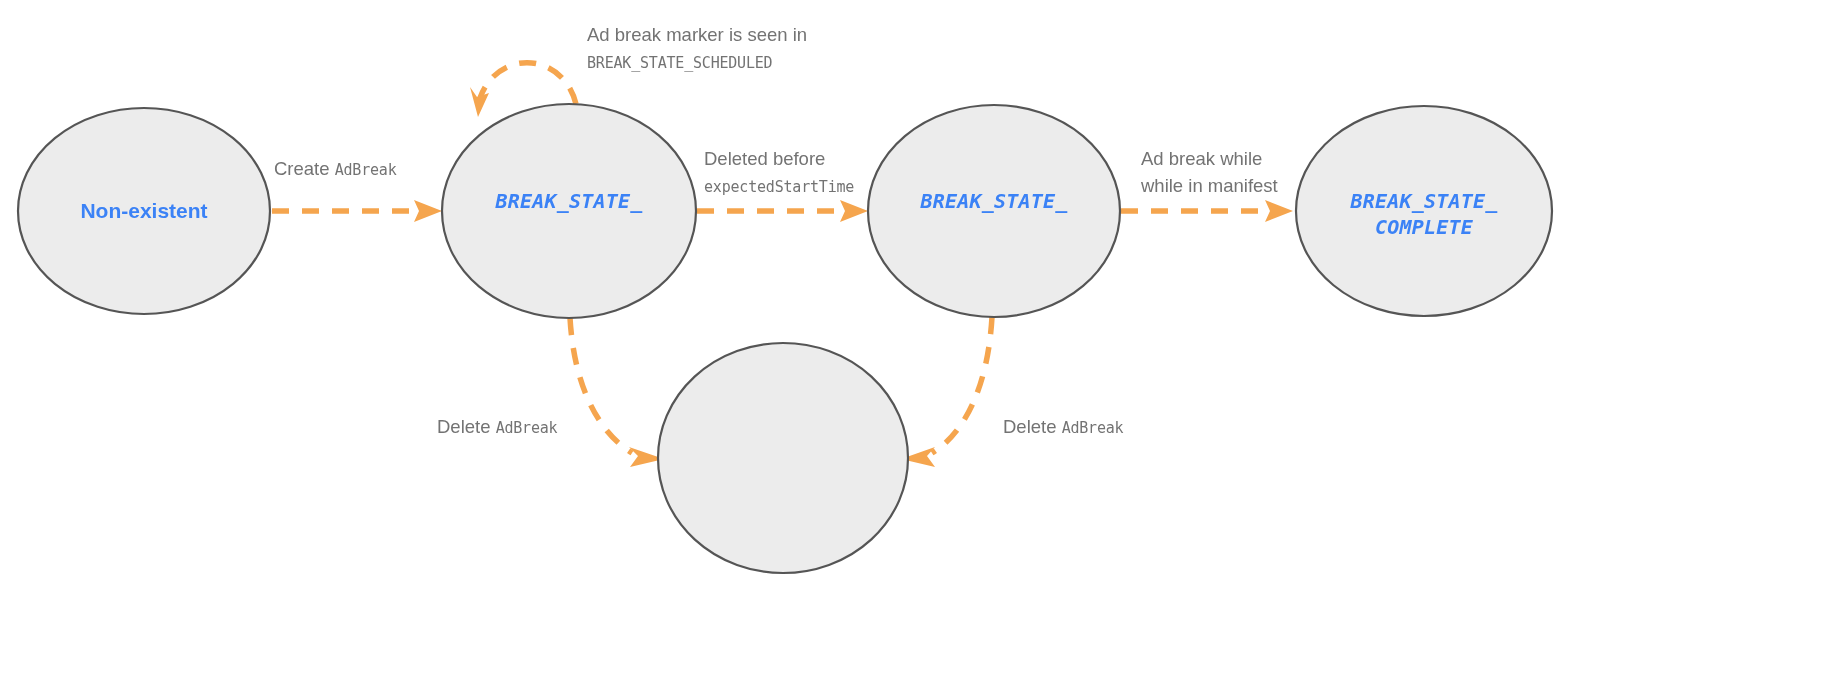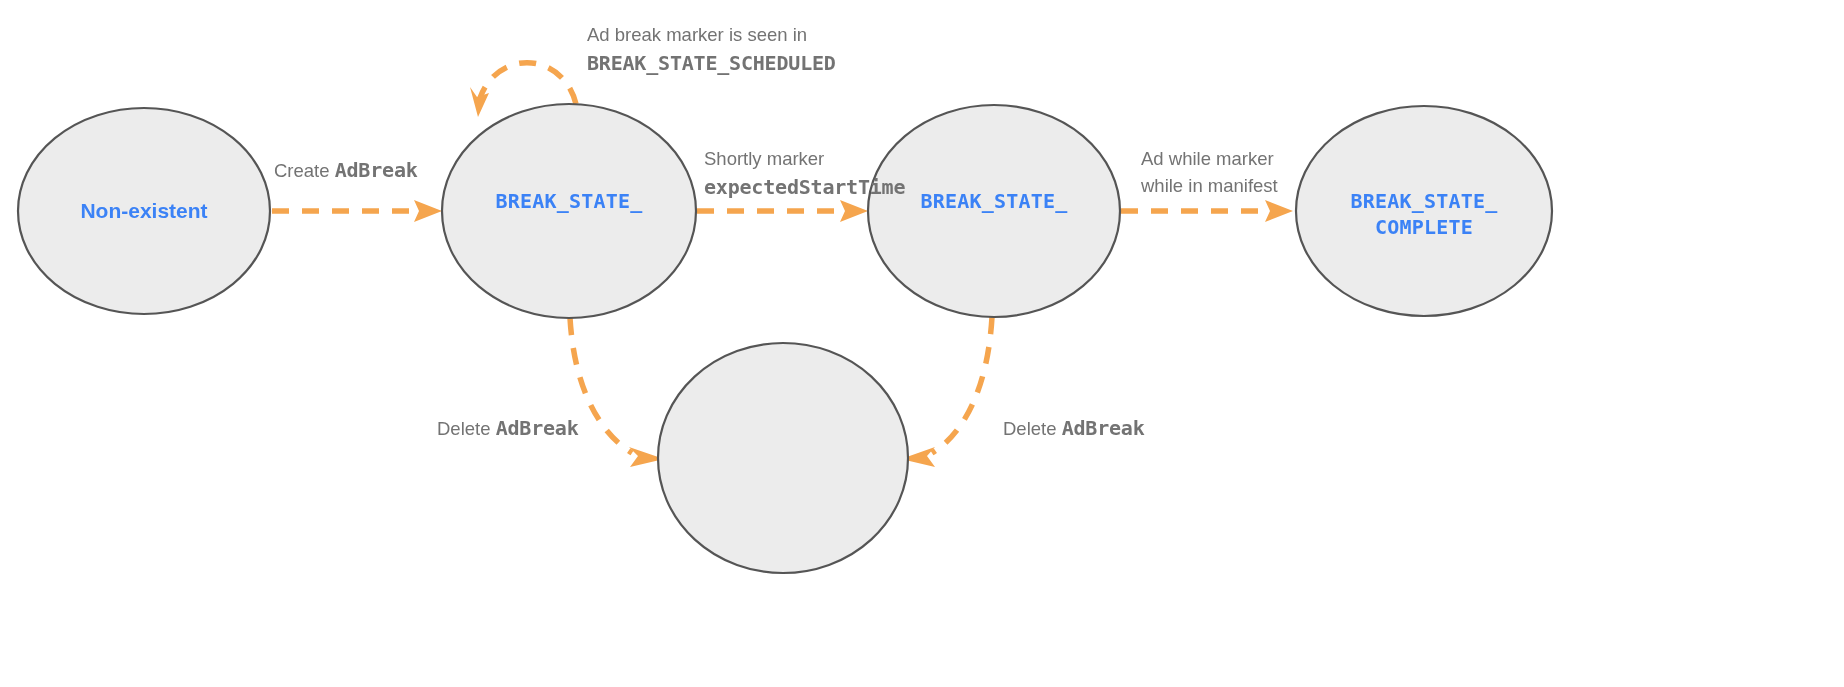--- a/index.html
+++ b/index.html
@@ -47,20 +47,21 @@
     text-align: center;
     pointer-events: none;
     color: #3b82f6;
     line-height: 1.28;
   }
   .node-label.mono {
     font-family: "DejaVu Sans Mono", "Liberation Mono", monospace;
     font-weight: 700;
     font-size: 20px;
     letter-spacing: 0.2px;
+    font-style: italic;
   }
   .node-label.sans {
     font-family: "Liberation Sans", sans-serif;
     font-weight: 700;
     font-size: 21px;
   }
   .node-label .ln {
     display: block;
     white-space: pre;
   }
@@ -69,23 +70,22 @@
     color: #737373;
     font-family: "Liberation Sans", sans-serif;
     font-size: 18.5px;
     font-weight: 400;
     line-height: 1.45;
     white-space: pre;
     pointer-events: none;
   }
   .edge-label .code {
     font-family: "DejaVu Sans Mono", "Liberation Mono", monospace;
-    font-size: 20px;
+    font-size: 15px;
     letter-spacing: -0.2px;
-    font-weight: bold;
   }
   .edge-label .ln {
     display: block;
     white-space: pre;
   }
   .lbl-left   { text-align: left; }
 </style>
 </head>
 <body>
 
@@ -151,21 +151,21 @@
   <div class="node-label mono" style="left:1304px; top:189px; width:240px;">
     <span class="ln">BREAK_STATE_</span>
     <span class="ln">COMPLETE</span>
   </div>
 
 
   <div class="edge-label lbl-left" style="left:274px; top:156px;"><span class="ln"><span>Create </span><span class="code">AdBreak</span></span></div>
 
   <div class="edge-label lbl-left" style="left:587px; top:22px;"><span class="ln"><span>Ad break marker is seen in</span></span><span class="ln"><span class="code">BREAK_STATE_SCHEDULED</span></span></div>
 
-  <div class="edge-label lbl-left" style="left:704px; top:146px;"><span class="ln"><span>Shortly marker</span></span><span class="ln"><span class="code">expectedStartTime</span></span></div>
+  <div class="edge-label lbl-left" style="left:704px; top:146px;"><span class="ln"><span>Deleted before</span></span><span class="ln"><span class="code">expectedStartTime</span></span></div>
 
-  <div class="edge-label lbl-left" style="left:1141px; top:146px;"><span class="ln"><span>Ad while marker</span></span><span class="ln"><span>while in manifest</span></span></div>
+  <div class="edge-label lbl-left" style="left:1141px; top:146px;"><span class="ln"><span>Ad break while</span></span><span class="ln"><span>while in manifest</span></span></div>
 
   <div class="edge-label lbl-left" style="left:437px; top:414px;"><span class="ln"><span>Delete </span><span class="code">AdBreak</span></span></div>
 
   <div class="edge-label lbl-left" style="left:1003px; top:414px;"><span class="ln"><span>Delete </span><span class="code">AdBreak</span></span></div>
 
 </div>
 
 </body></html>

